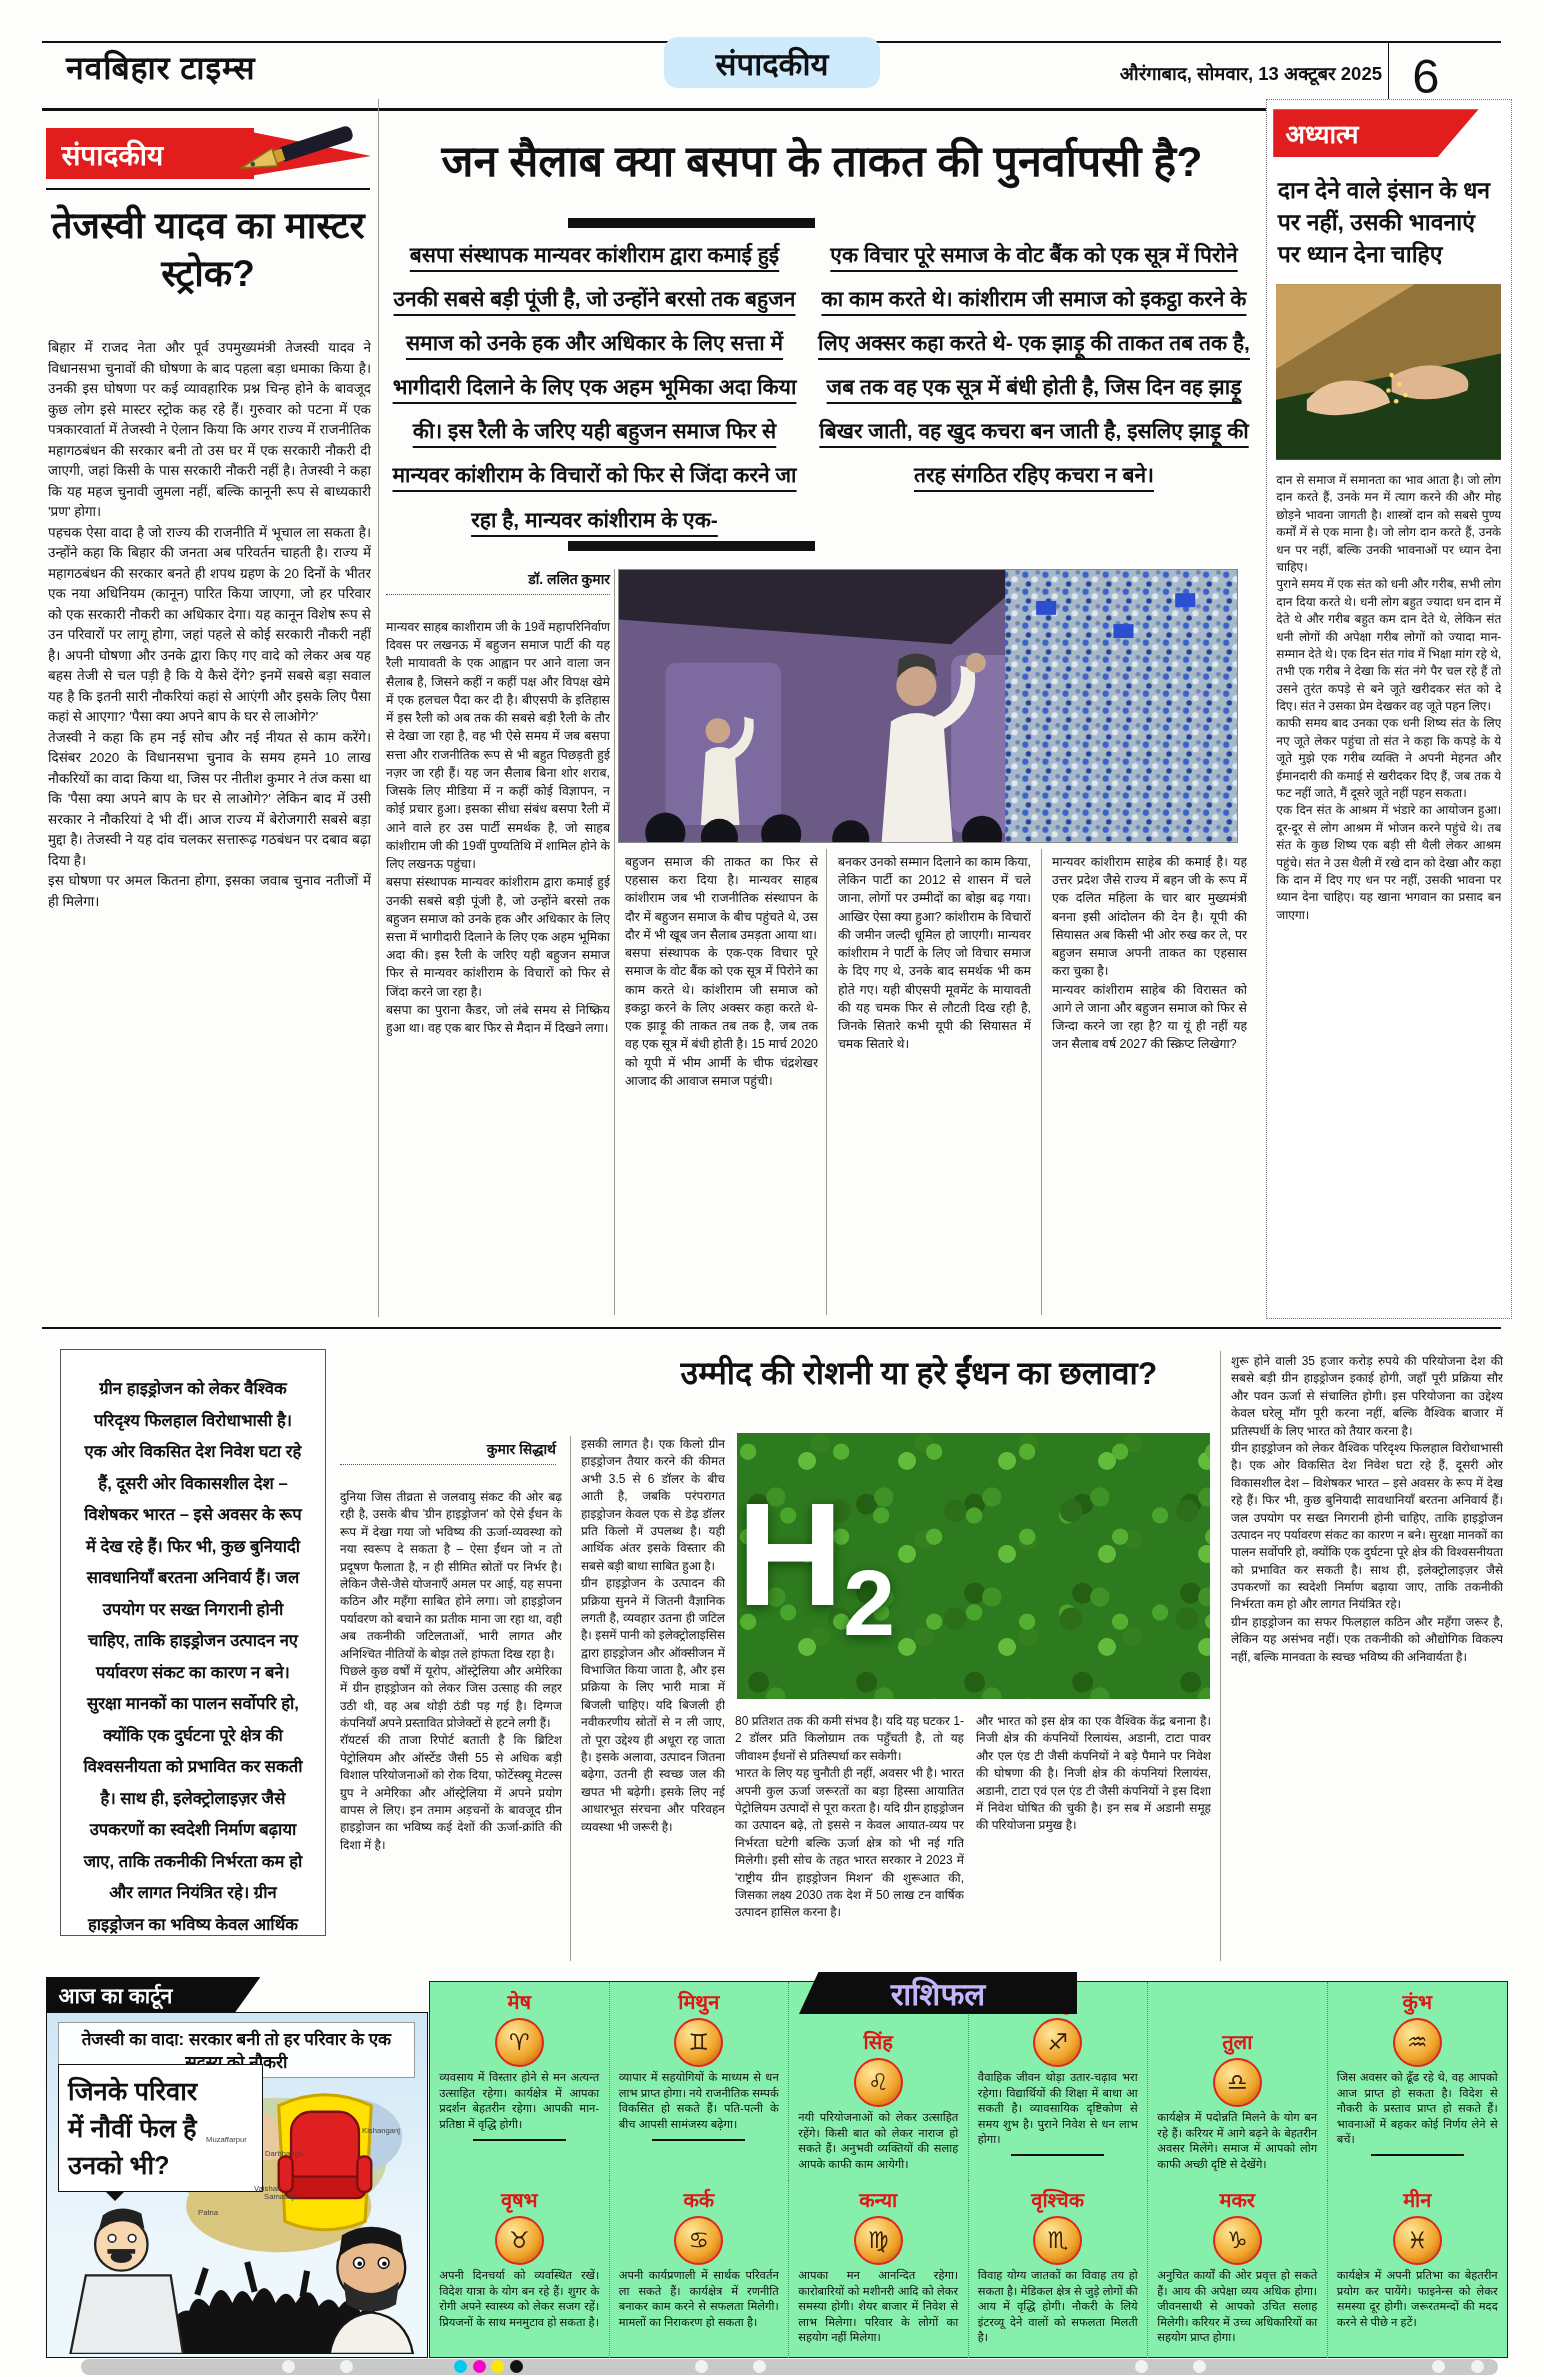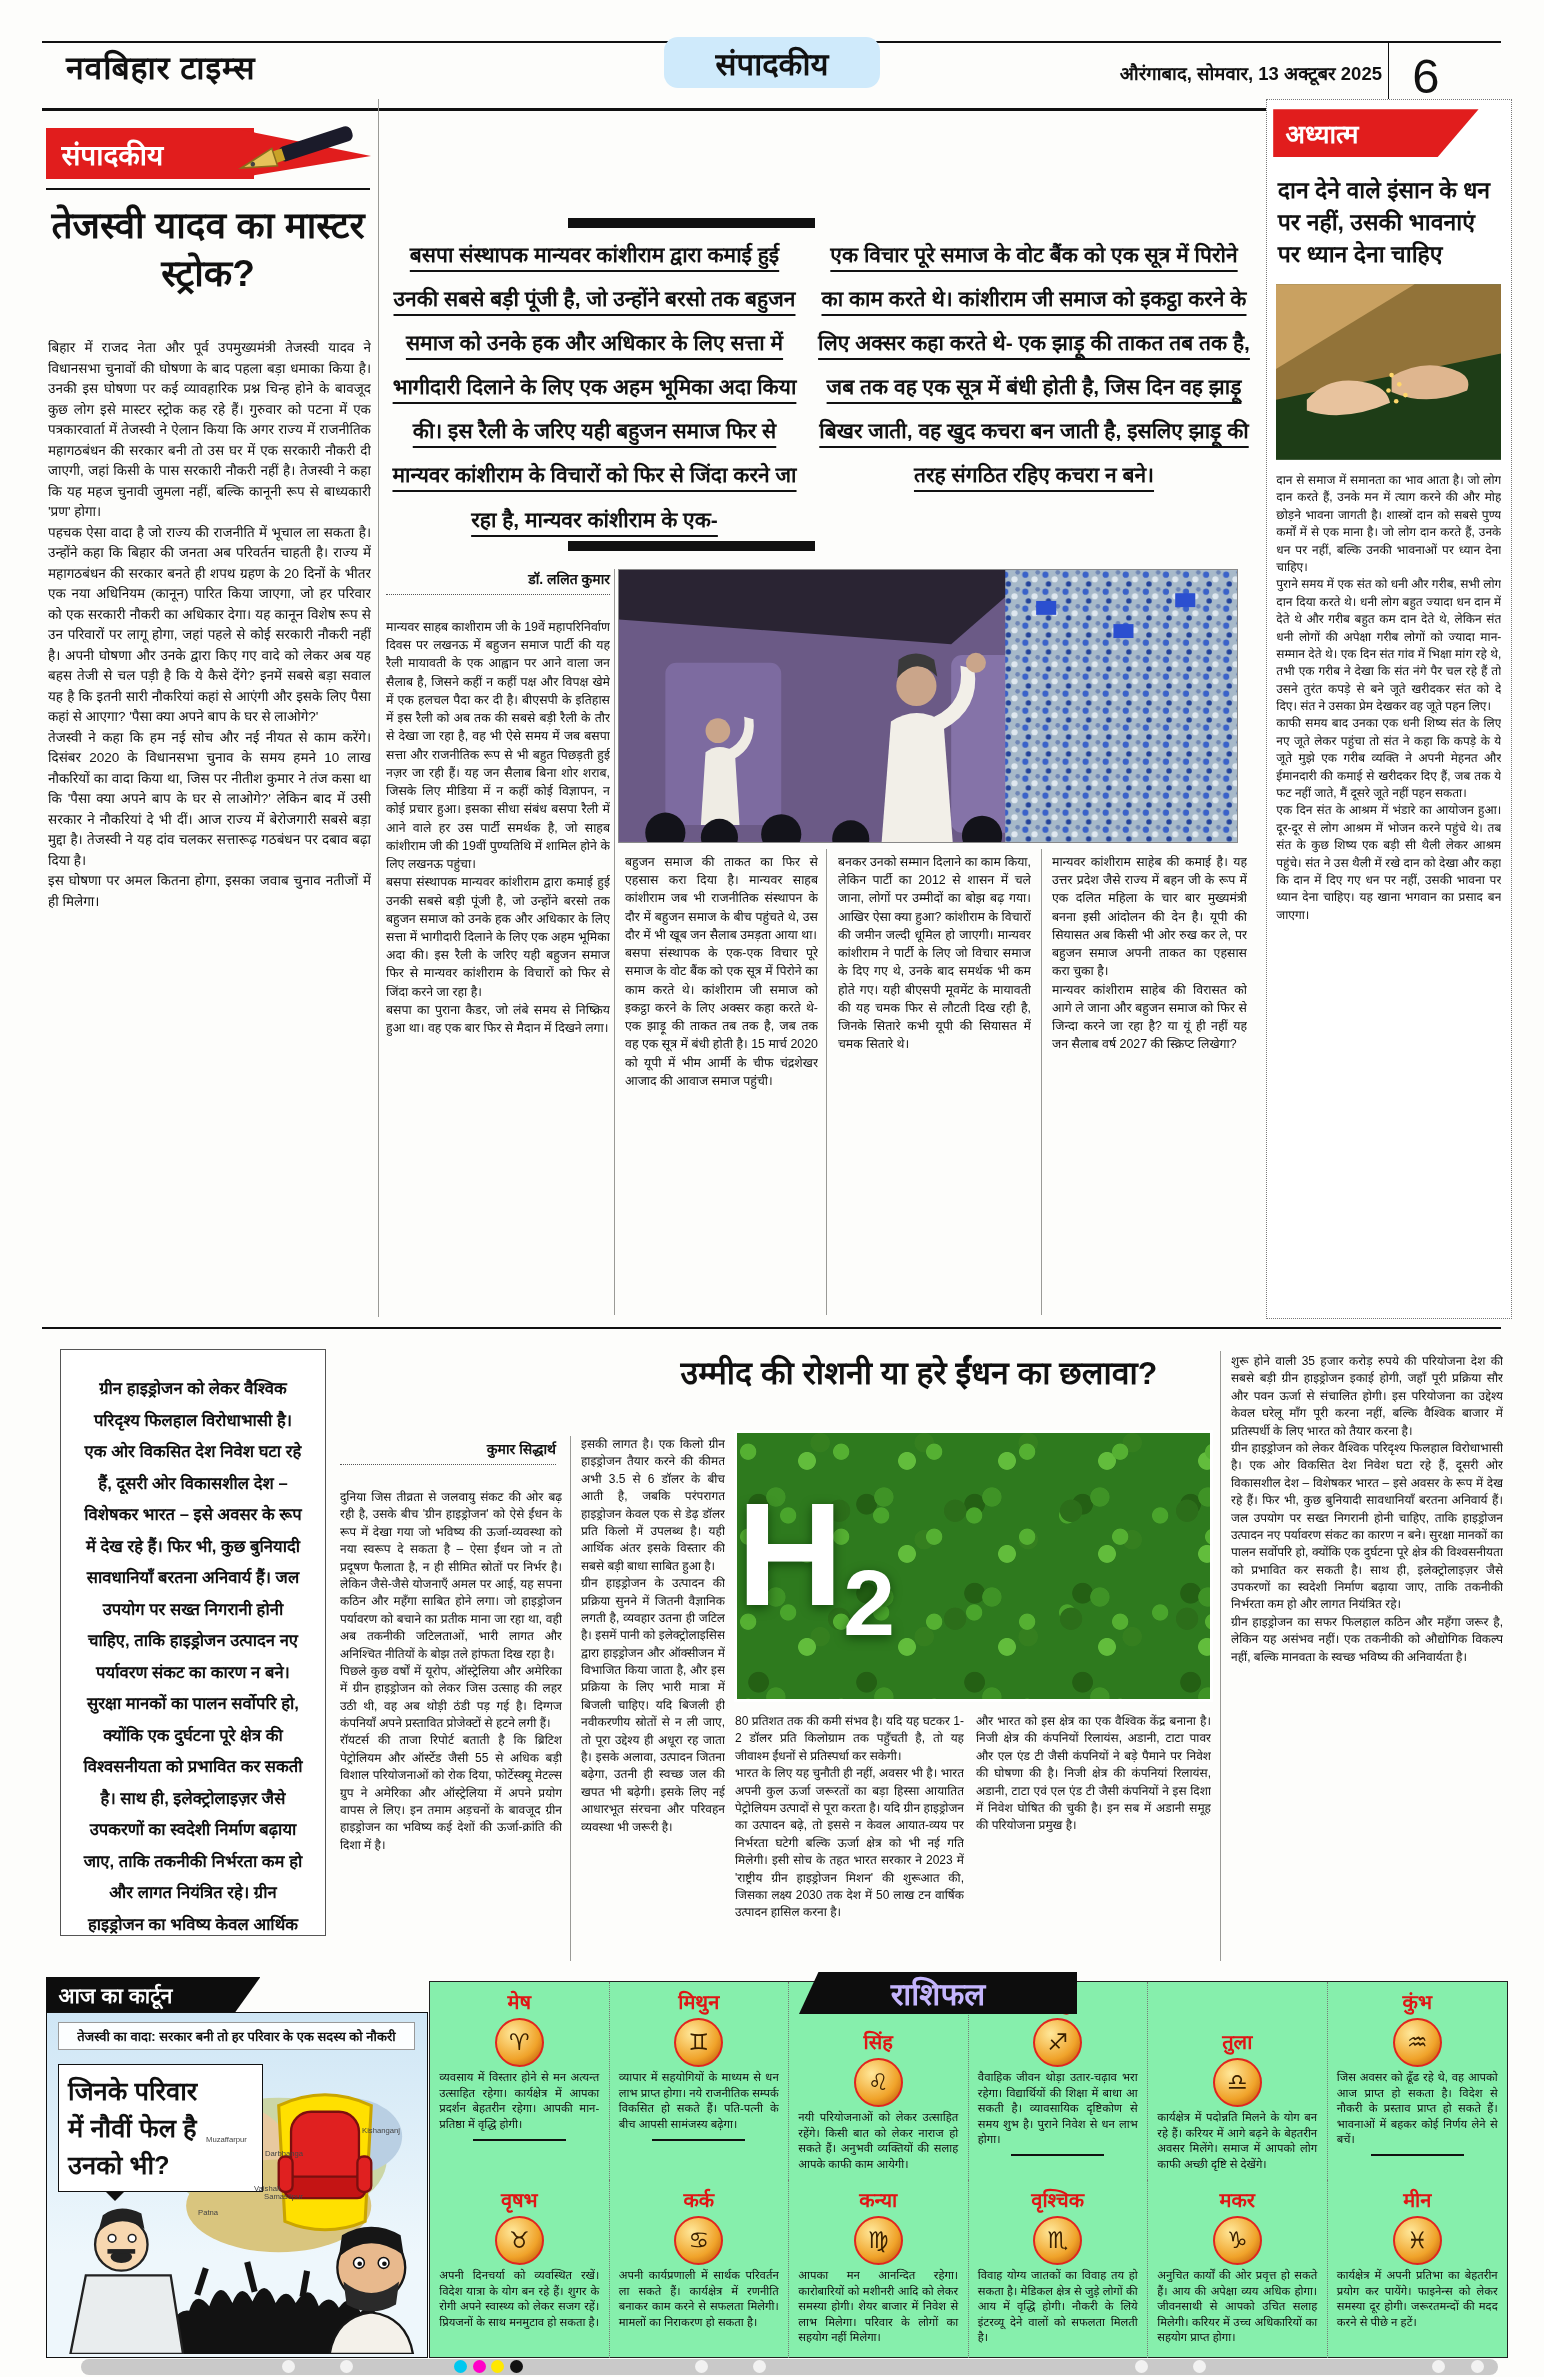--- a/index.html
+++ b/index.html
@@ -57,21 +57,21 @@
   .hy-img .h2t{color:#fff;font-weight:800;font-size:147px;text-shadow:0 3.1px 10.8px rgba(0,40,0,.6);line-height:1;}
   .hy-img .h2t sub{font-size:93px;}
   .hcol{font-size:12px;line-height:1.45;}
   
   .ct-badge{left:46px;top:1977px;width:202px;height:36px;background:#0d0d0d;color:#fff;
      display:flex;align-items:center;padding-left:12.4px;font-size:21px;font-weight:800;
      clip-path:polygon(0 0,100% 0,88% 100%,0 100%);}
   .ct-box{left:46px;top:2012px;width:380px;height:344px;border:1.5px solid #111;
      background:linear-gradient(#cfe6f5,#eef7fc 70%);overflow:hidden;}
   .ct-caption{position:absolute;left:10.8px;top:9.3px;width:349px;background:#ffffffee;border:0.8px solid #999;
-     font-size:13px;font-weight:700;text-align:center;padding:3.9px 3.1px;}
+     font-size:17px;font-weight:700;text-align:center;padding:3.9px 3.1px;}
   .ct-bubble{position:absolute;left:10.8px;top:51px;width:185px;background:#fff;border:1.5px solid #111;
      font-size:25.5px;font-weight:800;line-height:1.45;padding:7.7px 9.3px;white-space:pre-line;}
   .ct-bubble:after{content:"";position:absolute;left:46px;bottom:-20px;border:10.8px solid transparent;
      border-top-color:#111;}
   .maplabel{position:absolute;font-size:7.7px;color:#444;}
   
   .hs-banner{left:799px;top:1972px;width:278px;height:42px;background:#0d0d0d;color:#c4b5fd;
      display:flex;align-items:center;justify-content:center;font-size:31px;font-weight:800;
      clip-path:polygon(7% 0,100% 0,100% 100%,0 100%);z-index:5;}
   .hs-grid{left:429px;top:1981px;width:1077px;height:375px;border:1.5px solid #222;background:#86efac;
@@ -112,20 +112,21 @@
     </g>
   </svg>
   <div class="rule" style="left:46px;top:188px;width:324px;height:1.5px;"></div>
   <div class="abs ed-headline">तेजस्वी यादव का मास्टर स्ट्रोक?</div>
   <div class="abs ed-body just">बिहार में राजद नेता और पूर्व उपमुख्यमंत्री तेजस्वी यादव ने विधानसभा चुनावों की घोषणा के बाद पहला बड़ा धमाका किया है। उनकी इस घोषणा पर कई व्यावहारिक प्रश्न चिन्ह होने के बावजूद कुछ लोग इसे मास्टर स्ट्रोक कह रहे हैं। गुरुवार को पटना में एक पत्रकारवार्ता में तेजस्वी ने ऐलान किया कि अगर राज्य में राजनीतिक महागठबंधन की सरकार बनी तो उस घर में एक सरकारी नौकरी दी जाएगी, जहां किसी के पास सरकारी नौकरी नहीं है। तेजस्वी ने कहा कि यह महज चुनावी जुमला नहीं, बल्कि कानूनी रूप से बाध्यकारी 'प्रण' होगा।
 पहचक ऐसा वादा है जो राज्य की राजनीति में भूचाल ला सकता है। उन्होंने कहा कि बिहार की जनता अब परिवर्तन चाहती है। राज्य में महागठबंधन की सरकार बनते ही शपथ ग्रहण के 20 दिनों के भीतर एक नया अधिनियम (कानून) पारित किया जाएगा, जो हर परिवार को एक सरकारी नौकरी का अधिकार देगा। यह कानून विशेष रूप से उन परिवारों पर लागू होगा, जहां पहले से कोई सरकारी नौकरी नहीं है। अपनी घोषणा और उनके द्वारा किए गए वादे को लेकर अब यह बहस तेजी से चल पड़ी है कि ये कैसे देंगे? इनमें सबसे बड़ा सवाल यह है कि इतनी सारी नौकरियां कहां से आएंगी और इसके लिए पैसा कहां से आएगा? 'पैसा क्या अपने बाप के घर से लाओगे?'
 तेजस्वी ने कहा कि हम नई सोच और नई नीयत से काम करेंगे। दिसंबर 2020 के विधानसभा चुनाव के समय हमने 10 लाख नौकरियों का वादा किया था, जिस पर नीतीश कुमार ने तंज कसा था कि 'पैसा क्या अपने बाप के घर से लाओगे?' लेकिन बाद में उसी सरकार ने नौकरियां दे भी दीं। आज राज्य में बेरोजगारी सबसे बड़ा मुद्दा है। तेजस्वी ने यह दांव चलकर सत्तारूढ़ गठबंधन पर दबाव बढ़ा दिया है।
 इस घोषणा पर अमल कितना होगा, इसका जवाब चुनाव नतीजों में ही मिलेगा।</div>
   <div class="vrule" style="left:378px;top:99px;height:1218px;"></div>
 
+  <div class="abs main-headline">जन सैलाब क्या बसपा के ताकत की पुनर्वापसी है?</div>
   <div class="bar" style="left:568px;top:218px;width:247px;"></div>
   <div class="abs quote" style="left:386px;top:233px;width:417px;">बसपा संस्थापक मान्यवर कांशीराम द्वारा कमाई हुई उनकी सबसे बड़ी पूंजी है, जो उन्होंने बरसो तक बहुजन समाज को उनके हक और अधिकार के लिए सत्ता में भागीदारी दिलाने के लिए एक अहम भूमिका अदा किया की। इस रैली के जरिए यही बहुजन समाज फिर से मान्यवर कांशीराम के विचारों को फिर से जिंदा करने जा रहा है, मान्यवर कांशीराम के एक-</div>
   <div class="abs quote" style="left:817px;top:233px;width:434px;">एक विचार पूरे समाज के वोट बैंक को एक सूत्र में पिरोने का काम करते थे। कांशीराम जी समाज को इकट्ठा करने के लिए अक्सर कहा करते थे- एक झाड़ू की ताकत तब तक है, जब तक वह एक सूत्र में बंधी होती है, जिस दिन वह झाड़ू बिखर जाती, वह खुद कचरा बन जाती है, इसलिए झाड़ू की तरह संगठित रहिए कचरा न बने।</div>
   <div class="bar" style="left:568px;top:541px;width:247px;"></div>
 
   <div class="abs byline" style="left:386px;top:569px;width:224px;">डॉ. ललित कुमार</div>
   <div class="abs mcol just" style="left:386px;top:618px;width:224px;height:697px;">मान्यवर साहब काशीराम जी के 19वें महापरिनिर्वाण दिवस पर लखनऊ में बहुजन समाज पार्टी की यह रैली मायावती के एक आह्वान पर आने वाला जन सैलाब है, जिसने कहीं न कहीं पक्ष और विपक्ष खेमे में एक हलचल पैदा कर दी है। बीएसपी के इतिहास में इस रैली को अब तक की सबसे बड़ी रैली के तौर से देखा जा रहा है, वह भी ऐसे समय में जब बसपा सत्ता और राजनीतिक रूप से भी बहुत पिछड़ती हुई नज़र जा रही हैं। यह जन सैलाब बिना शोर शराब, जिसके लिए मीडिया में न कहीं कोई विज्ञापन, न कोई प्रचार हुआ। इसका सीधा संबंध बसपा रैली में आने वाले हर उस पार्टी समर्थक है, जो साहब कांशीराम जी की 19वीं पुण्यतिथि में शामिल होने के लिए लखनऊ पहुंचा।
 बसपा संस्थापक मान्यवर कांशीराम द्वारा कमाई हुई उनकी सबसे बड़ी पूंजी है, जो उन्होंने बरसो तक बहुजन समाज को उनके हक और अधिकार के लिए सत्ता में भागीदारी दिलाने के लिए एक अहम भूमिका अदा की। इस रैली के जरिए यही बहुजन समाज फिर से मान्यवर कांशीराम के विचारों को फिर से जिंदा करने जा रहा है।
 बसपा का पुराना कैडर, जो लंबे समय से निष्क्रिय हुआ था। वह एक बार फिर से मैदान में दिखने लगा।</div>
 

